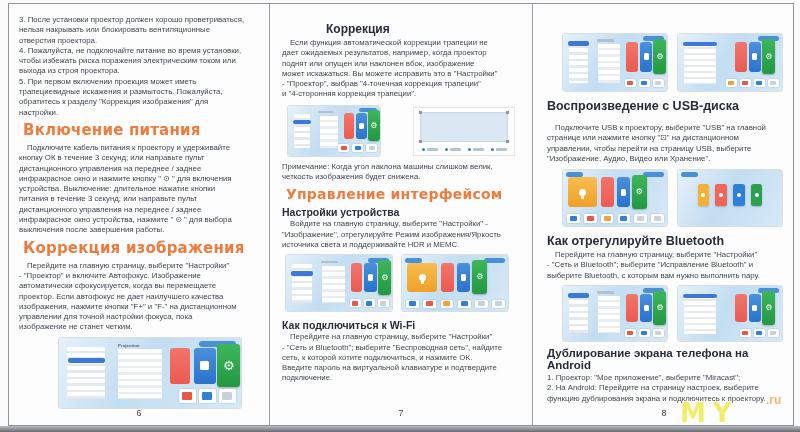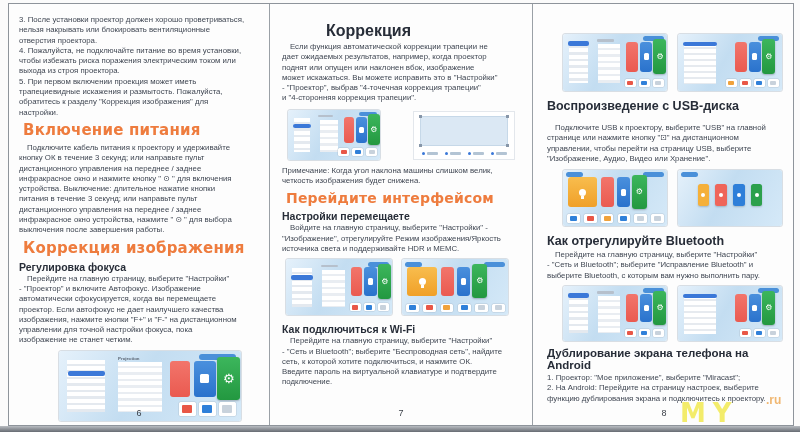--- a/index.html
+++ b/index.html
@@ -17,21 +17,21 @@
   #page8{left:524px;width:262px;padding:30px 10px 0 14px;}
   .pagenum{position:absolute;bottom:7px;left:0;right:0;text-align:center;
            font-size:9px;color:#3a3f47;}
   
   .para{font-size:7.8px;line-height:10.3px;color:#3f4652;margin:0;white-space:pre-line;}
   .ind{text-indent:8px;}
   .ho{font-family:"DejaVu Sans",sans-serif;font-weight:bold;font-size:15px;
       color:#ee7c3e;margin:4px;letter-spacing:.2px;}
   .ho.sm{font-size:14px;}
   .hs{font-weight:bold;font-size:10.5px;color:#272d38;margin:0;}
-  .hs.lg{font-size:16px;padding-left:44px;}
+  .hs.lg{font-size:12px;padding-left:44px;}
   .hb{font-weight:bold;font-size:12.5px;color:#272d38;margin:0;}
   .hb.long{font-size:11.5px;}
   .imrow{display:flex;align-items:flex-start;}
   
   .shot{position:relative;flex:none;border-radius:2.5px;overflow:hidden;
         background:linear-gradient(120deg,#e5f1fb 0%,#c3ddf1 45%,#d5e9f8 100%);
         box-shadow:0 0 0 1px rgba(160,175,190,.4);}
   .pill{position:absolute;top:4%;right:3%;width:20%;height:9%;min-height:4px;
         border-radius:3px;background:#4a90d9;}
   .pl-left{left:3%;right:auto;width:16%;}
@@ -123,21 +123,20 @@
       <p class="para ind" style="margin-top:2px">Подключите кабель питания к проектору и удерживайте
 кнопку ОК в течение 3 секунд; или направьте пульт
 дистанционного управления на переднее / заднее
 инфракрасное окно и нажмите кнопку " ⊙ " для включения
 устройства. Выключение: длительное нажатие кнопки
 питания в течение 3 секунд; или направьте пульт
 дистанционного управления на переднее / заднее
 инфракрасное окно устройства, нажмите " ⊙ " для выбора
 выключения после завершения работы.</p>
       <h2 class="ho" style="margin-top:3px">Коррекция изображения</h2>
-      <h3 class="hs" style="margin-top:2px">Регулировка фокуса</h3>
       <p class="para ind" style="margin-top:1px">Перейдите на главную страницу, выберите "Настройки"
 - "Проектор" и включите Автофокус. Изображение
 автоматически сфокусируется, когда вы перемещаете
 проектор. Если автофокус не дает наилучшего качества
 изображения, нажмите кнопки "F+" и "F-" на дистанционном
 управлении для точной настройки фокуса, пока
 изображение не станет четким.</p>
 
       <div class="shot shot-a shot-lg" style="width:182px;height:70px;margin:5px 0 0 40px">
         <span class="pill"></span>
@@ -230,22 +229,22 @@
             <i class="k-item">
                 <b class="k-dot"></b>
                 <b class="k-bar"></b>
               </i>
           </span>
         </div>
       </div>
 
       <p class="para" style="margin-top:6px">Примечание: Когда угол наклона машины слишком велик,
 четкость изображения будет снижена.</p>
-      <h2 class="ho sm" style="margin-top:4px">Перейдите интерфейсом</h2>
-      <h3 class="hs" style="margin-top:2px">Настройки перемещаете</h3>
+      <h2 class="ho sm" style="margin-top:4px">Управление интерфейсом</h2>
+      <h3 class="hs" style="margin-top:2px">Настройки устройства</h3>
       <p class="para ind" style="margin-top:1px">Войдите на главную страницу, выберите "Настройки" -
 "Изображение", отрегулируйте Режим изображения/Яркость
 источника света и поддерживайте HDR и MEMC.</p>
 
       <div class="imrow" style="margin:5px 0 0 4px;gap:10px">
         <div class="shot shot-a" style="width:106px;height:56px">
           <span class="pill"></span>
           <span class="sb">
               <i class="sb-active"></i>
             </span>

